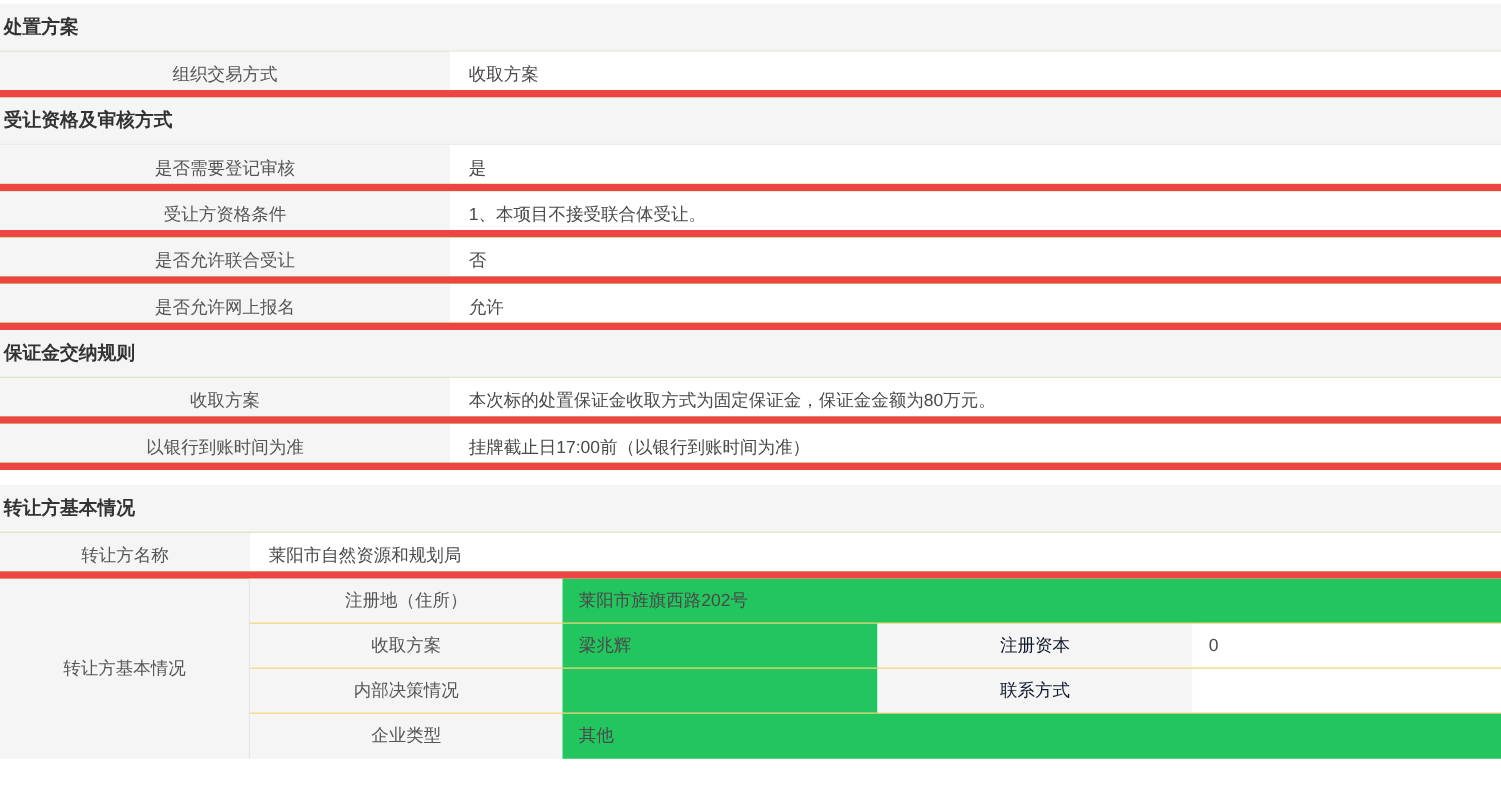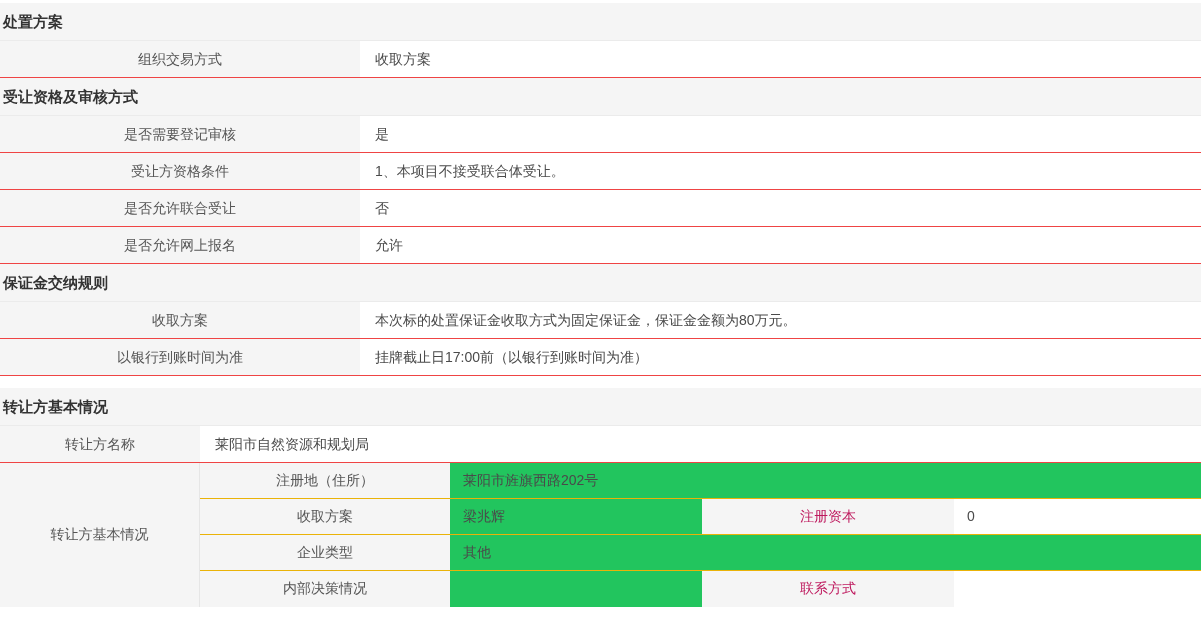--- a/index.html
+++ b/index.html
@@ -20,21 +20,21 @@
     background: #f5f5f5;
     border-bottom: 1px solid #ebebeb;
     padding-left: 3px;
     font-weight: bold;
     font-size: 15px;
     color: #333333;
   }
   .row {
     display: flex;
     height: 37px;
-    border-bottom: 1px solid #ef4444;
+    border-bottom: 6px solid #ef4444;
     background: #84cc16;
   }
   .row .cell-label {
     width: 360px;
     background: #f5f5f5;
     text-align: center;
     line-height: 36px;
     color: #555555;
     flex: none;
   }
@@ -86,21 +86,21 @@
     line-height: 35px;
     color: #4a4a4a;
     white-space: nowrap;
     overflow: hidden;
   }
   .nlabel2 {
     width: 252px; flex: none;
     background: #f5f5f5;
     text-align: center;
     line-height: 35px;
-    color: #be185d;
+    color: #0f172a;
   }
   .nvalue2 {
     width: 247px; flex: none;
     background: #ffffff;
     padding-left: 13px;
     line-height: 35px;
     color: #4a4a4a;
   }
 </style>
 </head>
@@ -169,29 +169,29 @@
         </div>
 
         <div class="nrow">
           <div class="nlabel">收取方案</div>
           <div class="nvalue">梁兆辉</div>
           <div class="nlabel2">注册资本</div>
           <div class="nvalue2">0</div>
         </div>
 
         <div class="nrow">
-          <div class="nlabel">企业类型</div>
-          <div class="nvalue">其他</div>
-        </div>
-
-        <div class="nrow">
           <div class="nlabel">内部决策情况</div>
           <div class="nvalue"></div>
           <div class="nlabel2">联系方式</div>
           <div class="nvalue2"></div>
+        </div>
+
+        <div class="nrow">
+          <div class="nlabel">企业类型</div>
+          <div class="nvalue">其他</div>
         </div>
 
       </div>
     </div>
 
   </div>
 
 </div>
 
 </body></html>

